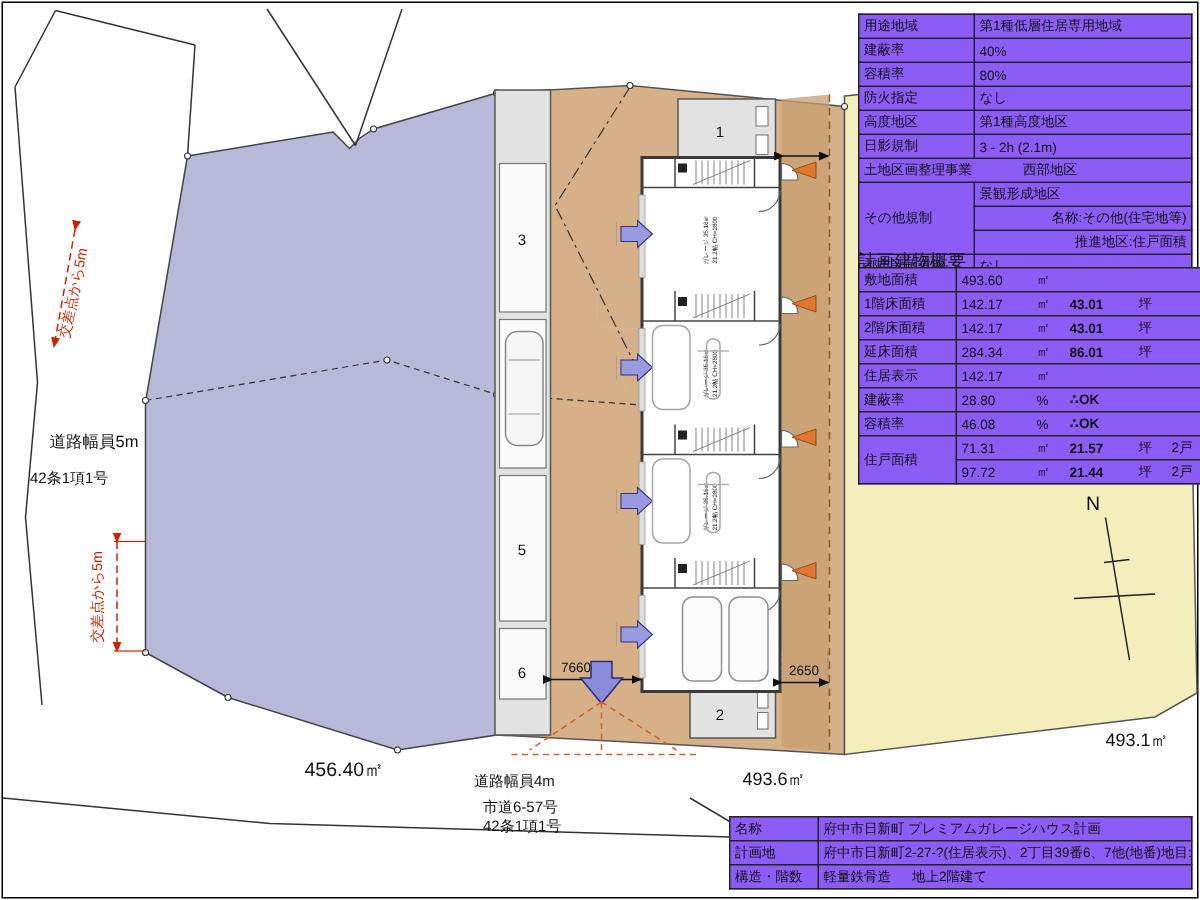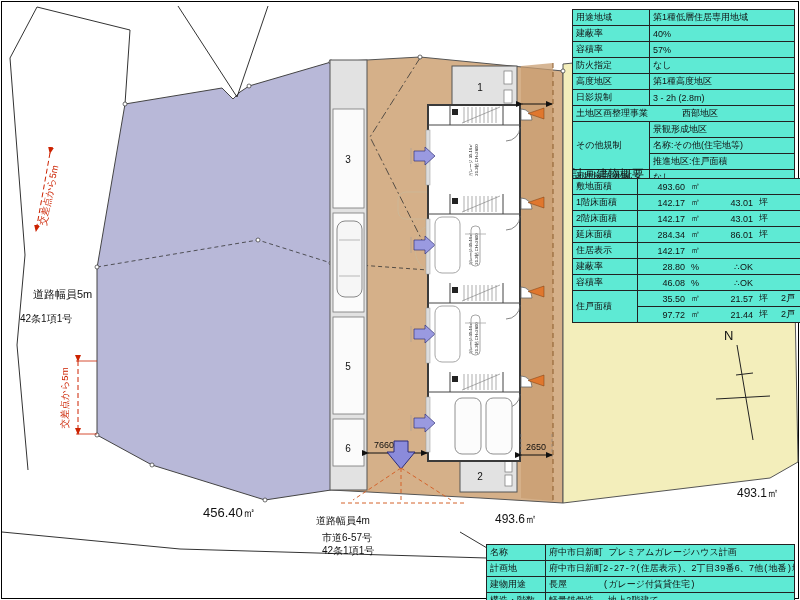--- a/index.html
+++ b/index.html
@@ -1,39 +1,39 @@
 <!DOCTYPE html>
 <html><head>
 <meta charset="utf-8">
 <style>
   html,body{margin:0;padding:0;background:#fff;}
   .canvas{position:relative;width:800px;height:600px;background:#ffffff;
           font-family:"Liberation Sans","DejaVu Sans",sans-serif;overflow:hidden;}
   svg{position:absolute;left:0;top:0;}
   svg text{fill:#111;font-family:"Liberation Sans","DejaVu Sans",sans-serif;}
   .red-note{fill:#cc2200;font-size:9.5px;}
-  .tbl{position:absolute;border-collapse:collapse;background:#5eead4;font-size:9px;color:#111;}
+  .tbl{position:absolute;border-collapse:collapse;background:#8b5cf6;font-size:9px;color:#111;}
   .tbl td{border:1px solid #222;padding:1px 3px;height:11px;white-space:nowrap;overflow:hidden;}
   .tbl .lbl{width:70px;}
-  .tbl .right{}
+  .tbl .right{text-align:right;}
   #zoning-table{left:572px;top:9px;width:223px;table-layout:fixed;}
   #summary-title{position:absolute;left:572px;top:166px;font-size:12px;color:#111;}
   #summary-table{left:572px;top:178px;width:223px;table-layout:fixed;}
   #summary-table .lbl{width:58px;border-right:1px solid #222;}
   #summary-table td{border-left:none;border-right:none;}
   #summary-table td.lbl{border-left:1px solid #222;}
   #summary-table td.last{border-right:1px solid #222;}
-  #summary-table .num{width:44px;text-align:right;}
+  #summary-table .num{width:44px;}
   #summary-table .unit{width:16px;}
-  #summary-table .num2{width:40px;text-align:right;}
+  #summary-table .num2{width:40px;text-align:left;font-weight:bold;}
   #summary-table .unit2{width:16px;}
   #summary-table .extra{width:22px;}
   #project-table{left:486px;top:544px;width:309px;table-layout:fixed;}
   #project-table .lbl{width:52px;}
-  .vcell{display:flex;font-family:Liberation Mono, monospace;}
+  .vcell{display:flex;}
   .note-r{margin-left:auto;}
   .note-m{margin-left:36px;}
   .note-s{margin-left:14px;}
   .gap{margin-left:34px;}
 </style>
 </head>
 <body>
 
 <div class="canvas">
 
@@ -214,33 +214,33 @@
         <tr>
           <td class="lbl">用途地域</td>
           <td>第1種低層住居専用地域</td>
         </tr>
   <tr>
           <td class="lbl">建蔽率</td>
           <td>40%</td>
         </tr>
   <tr>
           <td class="lbl">容積率</td>
-          <td>57%</td>
+          <td>80%</td>
         </tr>
   <tr>
           <td class="lbl">防火指定</td>
           <td>なし</td>
         </tr>
   <tr>
           <td class="lbl">高度地区</td>
           <td>第1種高度地区</td>
         </tr>
   <tr>
           <td class="lbl">日影規制</td>
-          <td>3 - 2h (2.8m)</td>
+          <td>3 - 2h (2.1m)</td>
         </tr>
   <tr>
           <td colspan="2"><span>土地区画整理事業</span><span class="gap">西部地区</span></td>
         </tr>
   <tr>
           <td class="lbl" rowspan="3">その他規制</td>
           <td>景観形成地区</td>
         </tr>
   <tr>
           <td class="right">名称:その他(住宅地等)</td>
@@ -309,21 +309,21 @@
   <tr>
           <td class="lbl">容積率</td>
           <td class="num">46.08</td>
           <td class="unit">%</td>
           <td class="num2">∴OK</td>
           <td class="unit2"></td>
           <td class="extra last"></td>
         </tr>
   <tr>
           <td class="lbl" rowspan="2">住戸面積</td>
-          <td class="num">35.50</td>
+          <td class="num">71.31</td>
           <td class="unit">㎡</td>
           <td class="num2">21.57</td>
           <td class="unit2">坪</td>
           <td class="extra last">2戸</td>
         </tr>
   <tr>
           <td class="num">97.72</td>
           <td class="unit">㎡</td>
           <td class="num2">21.44</td>
           <td class="unit2">坪</td>
@@ -345,29 +345,20 @@
   <tr>
           <td class="lbl">計画地</td>
       <td>
             <div class="vcell">
               <span>府中市日新町2-27-?(住居表示)、2丁目39番6、7他(地番)</span>
               <span class="note-r">地目:田?</span>
             </div>
           </td>
         </tr>
   <tr>
-          <td class="lbl">建物用途</td>
-      <td>
-            <div class="vcell">
-              <span>長屋</span>
-              <span class="note-m">(ガレージ付賃貸住宅)</span>
-            </div>
-          </td>
-        </tr>
-  <tr>
           <td class="lbl">構造・階数</td>
       <td>
             <div class="vcell">
               <span>軽量鉄骨造</span>
               <span class="note-s">地上2階建て</span>
             </div>
           </td>
         </tr>
 </tbody>
     </table>

